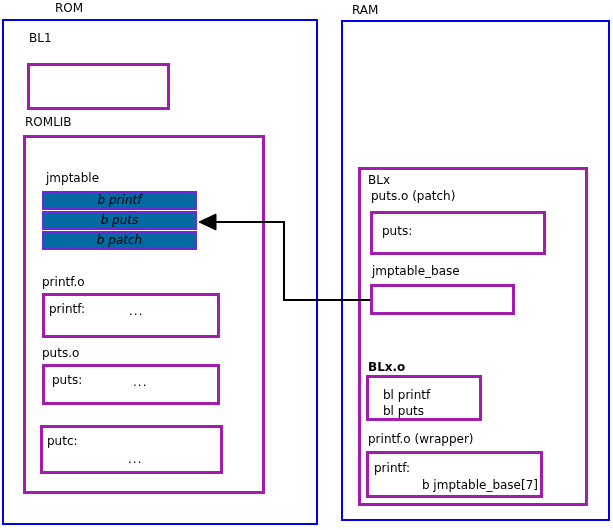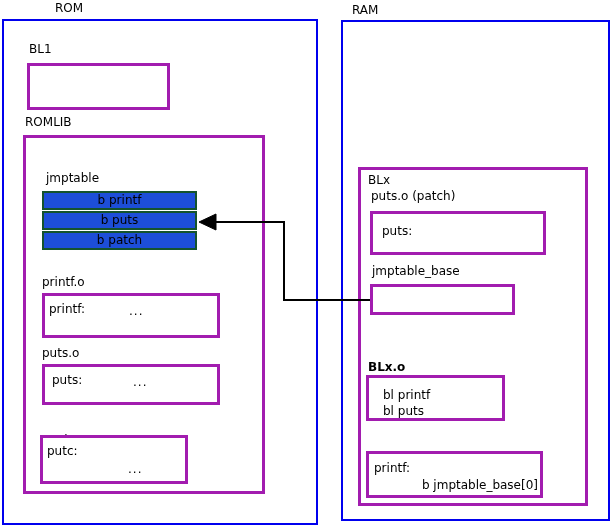--- a/index.html
+++ b/index.html
@@ -25,39 +25,40 @@
   }
   .bbox {
     position: absolute;
     border: 3px solid #a21caf;
     background: #ffffff;
   }
   .jrow {
     position: relative;
     width: 155px;
     height: 19px;
-    border: 2px solid #14532d;
-    background: #1d4ed8;
+    border: 2px solid #6d28d9;
+    background: #0369a1;
     text-align: center;
     line-height: 15px;
     margin-bottom: 1px;
+    font-style: italic;
   }
   .obj-symbol { position: absolute; left: 4px; top: 6px; }
   .obj-dots   { position: absolute; left: 84px; top: 8px; letter-spacing: 1px; }
   #arrow-svg { position: absolute; left: 0; top: 0; pointer-events: none; }
 </style>
 </head>
 <body>
 
 <div id="canvas">
 
   <div class="lbl" style="left:55px; top:2px;">ROM</div>
   <div class="frame" style="left:2px; top:19px; width:316px; height:506px;"></div>
 
-  <div class="lbl" style="left:29px; top:43px;">BL1</div>
+  <div class="lbl" style="left:29px; top:32px;">BL1</div>
   <div class="bbox" style="left:27px; top:63px; width:143px; height:47px;"></div>
 
   <div class="lbl" style="left:25px; top:116px;">ROMLIB</div>
   <div class="bbox" style="left:23px; top:135px; width:242px; height:359px;"></div>
 
   <div class="lbl" style="left:46px; top:172px;">jmptable</div>
   <div class="abs" style="left:42px; top:191px;">
     <div class="jrow">b printf</div>
     <div class="jrow">b puts</div>
     <div class="jrow">b patch</div>
@@ -69,48 +70,49 @@
     <span class="obj-dots">...</span>
   </div>
 
   <div class="lbl" style="left:42px; top:347px;">puts.o</div>
   <div class="bbox" style="left:42px; top:364px; width:178px; height:41px;">
     <span class="obj-symbol" style="left:7px;">puts:</span>
     <span class="obj-dots" style="left:88px;">...</span>
   </div>
 
   <div class="lbl" style="left:41px; top:433px;margin-left:8px;">putc.o</div>
-  <div class="bbox" style="left:40px; top:435px; width:148px; height:49px;text-align:right;">
+  <div class="bbox" style="left:40px; top:425px; width:183px; height:49px;text-align:right;">
     <span class="obj-symbol">putc:</span>
     <span class="obj-dots" style="left:85px; top:24px;">...</span>
   </div>
 
   <div class="lbl" style="left:352px; top:4px;">RAM</div>
   <div class="frame" style="left:341px; top:20px; width:269px; height:501px;"></div>
 
   <div class="bbox" style="left:358px; top:167px; width:230px; height:339px; background:transparent;"></div>
   <div class="lbl" style="left:368px; top:174px;">BLx</div>
 
   <div class="lbl" style="left:371px; top:190px;">puts.o (patch)</div>
   <div class="bbox" style="left:370px; top:211px; width:176px; height:44px;">
     <span class="obj-symbol" style="left:9px; top:10px;">puts:</span>
   </div>
 
   <div class="lbl" style="left:372px; top:265px;">jmptable_base</div>
   <div class="bbox" style="left:370px; top:284px; width:145px; height:31px;"></div>
 
   <div class="lbl" style="left:368px; top:361px;font-weight:bold;">BLx.o</div>
-  <div class="bbox" style="left:366px; top:375px; width:139px; height:46px; padding:9px 0 0 14px; line-height:16px;">
+  <div class="bbox" style="left:366px; top:375px; width:116px; height:46px; padding:9px 0 0 14px; line-height:16px;">
     <div>bl printf</div>
     <div>bl puts</div>
   </div>
 
+  <div class="lbl" style="left:368px; top:433px;">printf.o (wrapper)</div>
   <div class="bbox" style="left:366px; top:451px; width:177px; height:47px;">
     <span class="obj-symbol" style="left:5px; top:7px;">printf:</span>
-    <span style="position:absolute; right:2px; top:24px; white-space:nowrap;">b jmptable_base[0]</span>
+    <span style="position:absolute; right:2px; top:24px; white-space:nowrap;">b jmptable_base[7]</span>
   </div>
 
   <svg id="arrow-svg" width="613" height="530" viewBox="0 0 613 530">
     <path d="M370,300 L284,300 L284,222 L214,222" fill="none" stroke="#000000" stroke-width="2"></path>
     <polygon points="199,222 216,214 216,230" fill="#000000" stroke="#000000"></polygon>
   </svg>
 
 </div>
 
 </body></html>

